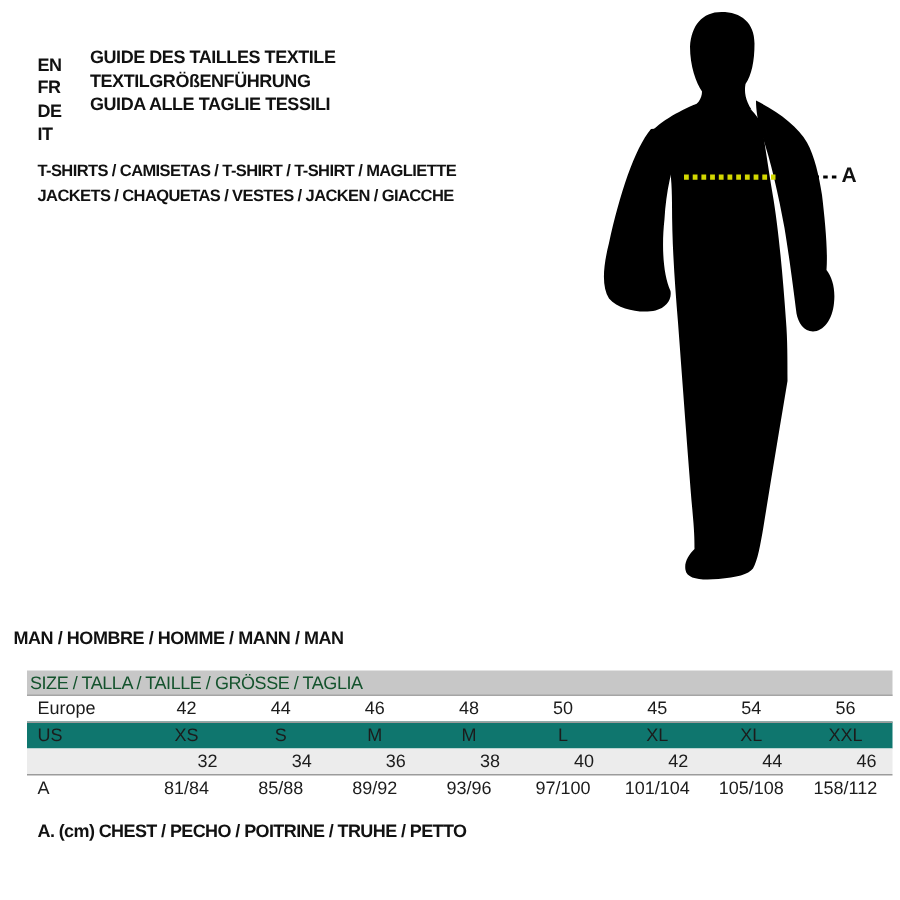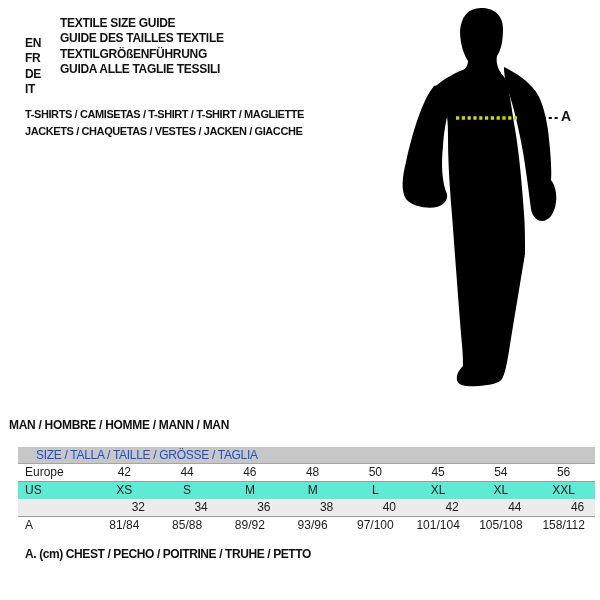--- a/index.html
+++ b/index.html
@@ -31,43 +31,42 @@
     font-size:14px; font-weight:600; letter-spacing:-0.2px;
   }
   
   .section-title {
     position:absolute; left:9px; top:418px;
     font-size:12px; font-weight:bold; letter-spacing:-0.3px; white-space:nowrap;
   }
   
   .size-table { position:absolute; left:18px; top:447px; width:577px; font-size:12px; }
   .st-header {
-    height:16px; line-height:16px; padding-left:18px;
+    height:16px; line-height:16px; padding-left:2px;
     border-bottom:1px solid #a5a5a5;
-    letter-spacing:-0.3px; color:#1d4ed8; white-space:nowrap;
+    letter-spacing:-0.3px; color:#14532d; white-space:nowrap;
   }
   .size-row { display:flex; height:17px; line-height:17px; color:#1c1c1c; }
   .size-row:nth-child(2), .size-row:nth-child(4) { border-top:1px solid #9b9b9b; }
   .size-row .row-label { width:68px; padding-left:7px; }
   .size-row .cell { flex:1; text-align:center; }
   
   .footnote {
     position:absolute; left:25px; top:547px;
     font-size:12px; font-weight:bold; letter-spacing:-0.4px; white-space:nowrap;
   }
 </style>
 </head>
 <body>
 
 <div class="canvas">
 
   <div class="lang-block">
     <div class="lang-row">
       <span class="lang-code">EN</span>
-      <span class="lang-label">TEXTILE SIZE GUIDE</span>
     </div>
 
 
     <div class="lang-row">
       <span class="lang-code">FR</span>
       <span class="lang-label">GUIDE DES TAILLES TEXTILE</span>
     </div>
 
     <div class="lang-row">
       <span class="lang-code">DE</span>
@@ -105,21 +104,21 @@
     <span class="cell">42</span>
           <span class="cell">44</span>
           <span class="cell">46</span>
           <span class="cell">48</span>
           <span class="cell">50</span>
           <span class="cell">45</span>
           <span class="cell">54</span>
           <span class="cell">56</span>
         </div>
 
-    <div class="size-row" style="background: #5eead4;">
+    <div class="size-row" style="background: #0f766e;">
       <span class="row-label">US</span>
     <span class="cell">XS</span>
           <span class="cell">S</span>
           <span class="cell">M</span>
           <span class="cell">M</span>
           <span class="cell">L</span>
           <span class="cell">XL</span>
           <span class="cell">XL</span>
           <span class="cell">XXL</span>
         </div>

